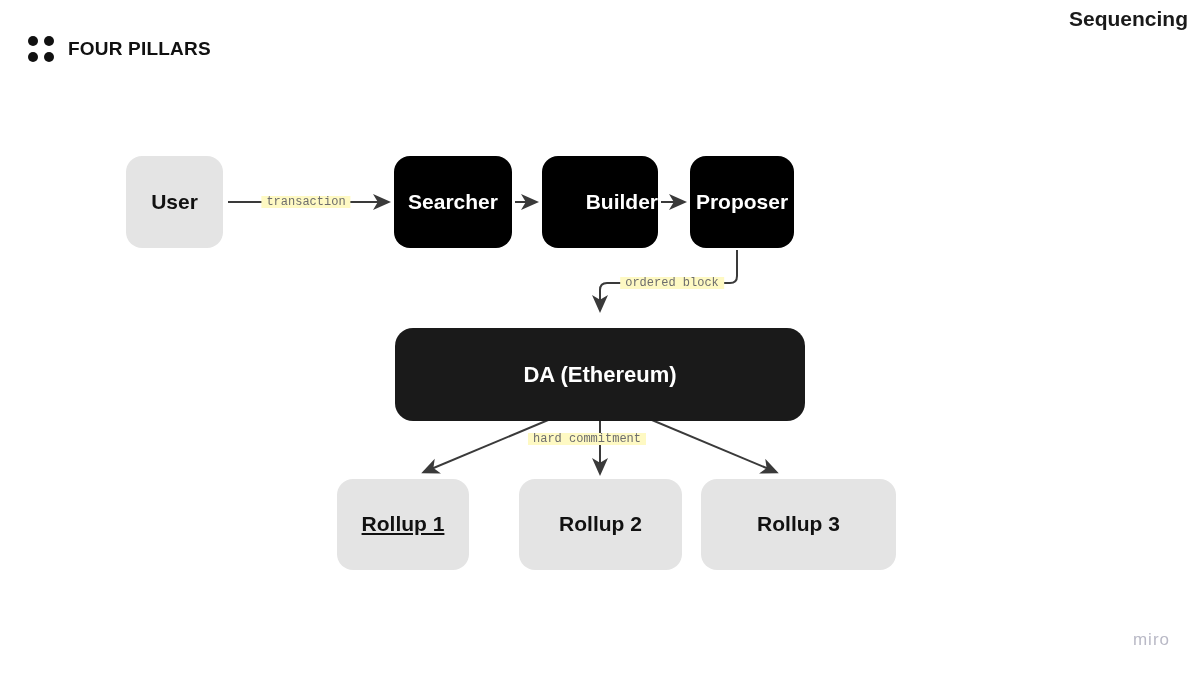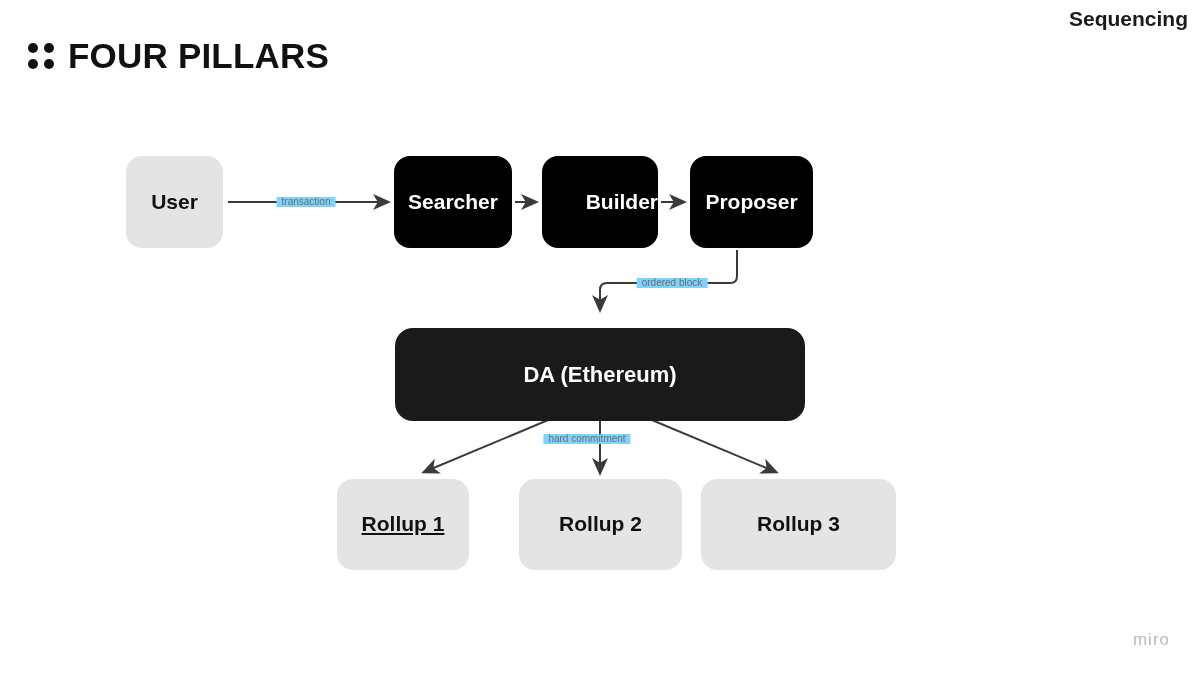--- a/index.html
+++ b/index.html
@@ -36,21 +36,21 @@
     justify-content: center;
   }
   .brand-mark i {
     display: block;
     width: 10px;
     height: 10px;
     border-radius: 50%;
     background: #111111;
   }
   .brand-name {
-    font-size: 35px;
+    font-size: 19px;
     font-weight: bold;
     letter-spacing: 0.2px;
     color: #111111;
     white-space: nowrap;
   }
 
   .deck-title {
     position: absolute;
     right: 12px;
     top: 8px;
@@ -110,29 +110,29 @@
   .node.dark {
     background: #1a1a1a;
     color: #ffffff;
     border-radius: 18px;
   }
   .node.sz-md { font-size: 21px; }
   .node.sz-lg { font-size: 22px; margin-top: 12px; }
 
   .edge-label {
     position: absolute;
-    font-size: 10px;
+    font-size: 12px;
     color: #6d6d6d;
-    background: #7dd3fc;
+    background: #fef9c3;
     padding: 0 5px;
     white-space: nowrap;
     font-weight: normal;
     line-height: 1;
     transform: translate(-50%, -50%);
-    font-family: Liberation Sans, sans-serif;
+    font-family: Liberation Mono, monospace;
   }
 
   .watermark {
     position: absolute;
     right: 30px;
     bottom: 24px;
     font-size: 17px;
     color: #b9b9c6;
     letter-spacing: 1px;
   }
@@ -183,21 +183,21 @@
   </div>
 
   <div class="node mid sz-md" style="left:394px; top:156px; width:118px; height:92px;">
     <span>Searcher</span>
   </div>
 
   <div class="node mid sz-md" style="left:542px; top:156px; width:116px; height:92px;justify-content:flex-end;">
     <span>Builder</span>
   </div>
 
-  <div class="node mid sz-md" style="left:690px; top:156px; width:123px; height:92px;">
+  <div class="node mid sz-md" style="left:690px; top:156px; width:104px; height:92px;">
     <span>Proposer</span>
   </div>
 
   <div class="node dark sz-lg" style="left:395px; top:316px; width:410px; height:93px;">
     <span>DA (Ethereum)</span>
   </div>
 
   <div class="node light sz-md" style="left:337px; top:479px; width:132px; height:91px;text-decoration:underline;">
     <span>Rollup 1</span>
   </div>

